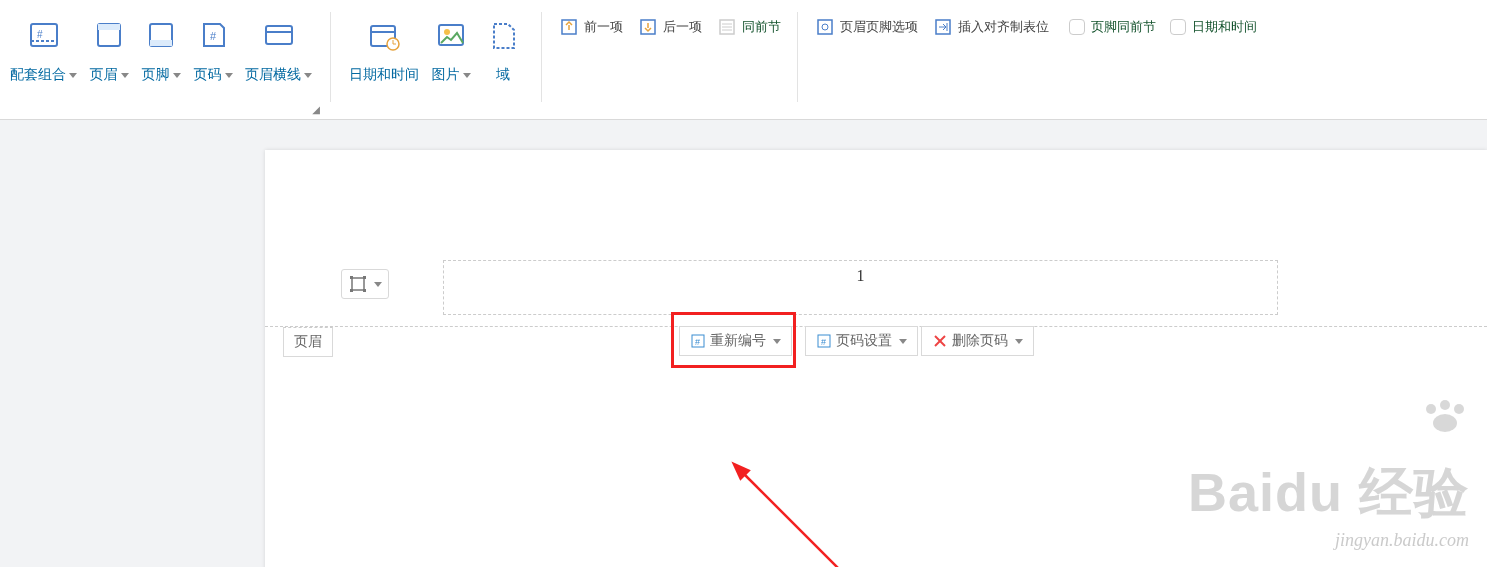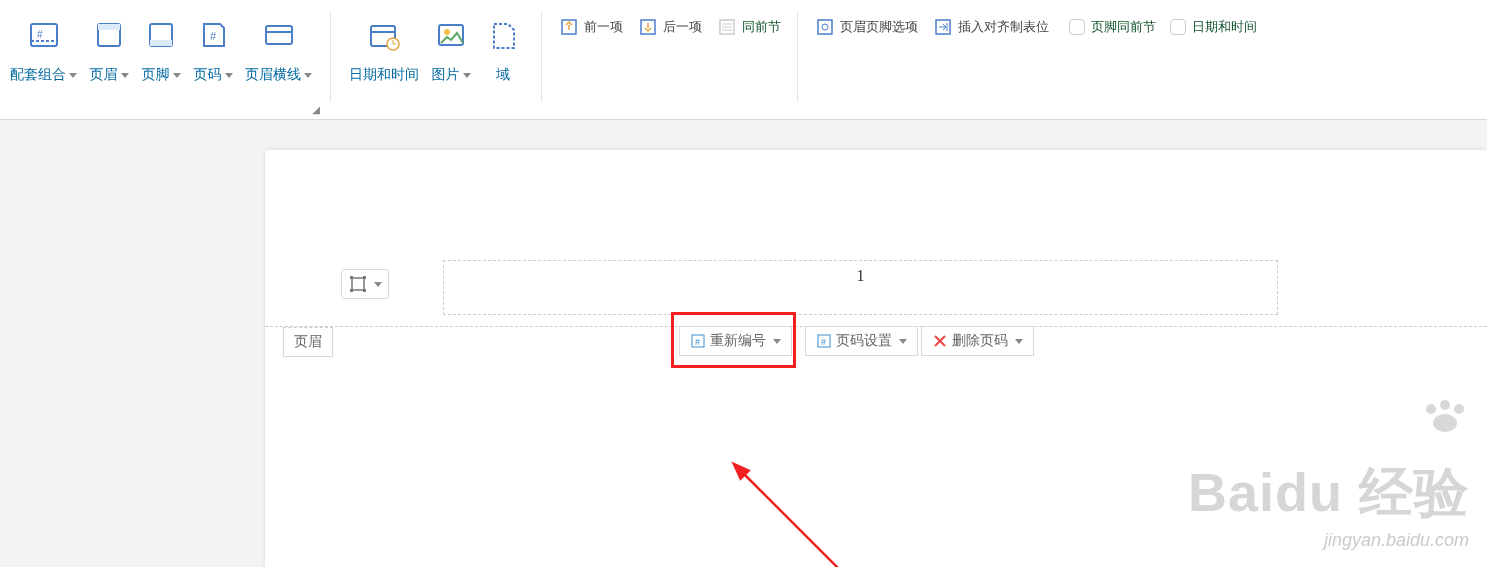--- a/index.html
+++ b/index.html
@@ -176,21 +176,21 @@
   }
   .watermark {
     position: absolute;
     right: 18px; bottom: 16px;
     color: rgba(200,200,200,0.75);
     text-align: right;
     pointer-events: none;
     font-weight: bold;
   }
   .watermark .big { font-size: 54px; letter-spacing: 1px; }
-  .watermark .small { font-size: 18px; font-style: italic; font-weight: normal; color: rgba(180,180,180,0.7); }
+  .watermark .small { font-size: 18px; font-style: italic; font-weight: normal; color: rgba(180,180,180,0.7); font-family: Liberation Serif, serif; }
   .paw { display:inline-block; transform: translateY(-18px); }
 </style>
 </head>
 <body>
 
 <div class="ribbon">
 
   <div class="ribbon-group">
     <div class="large-btn">
       <span class="icon-slot">

